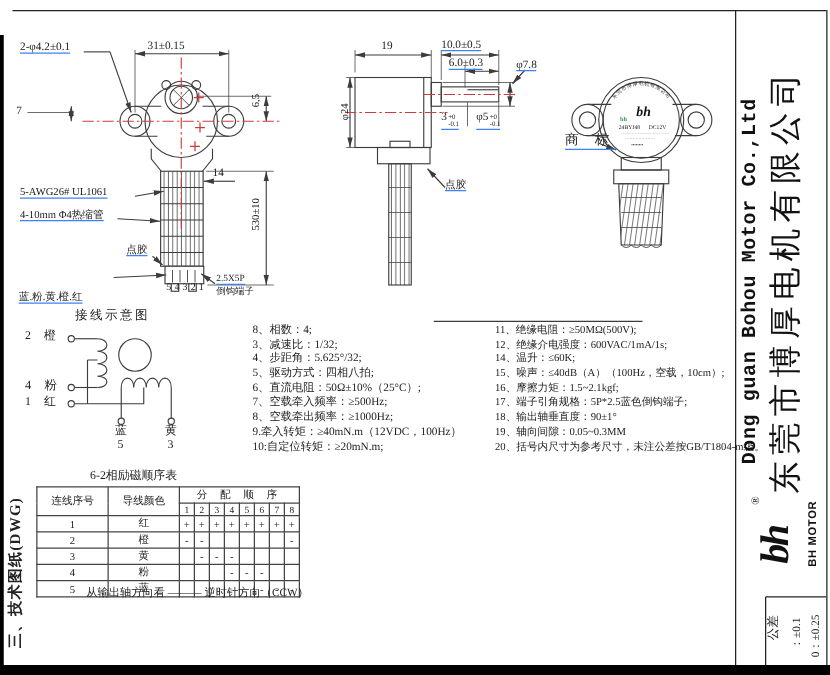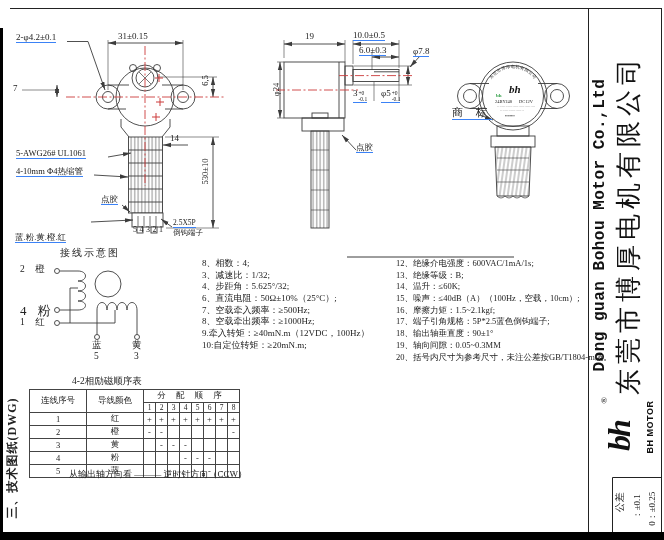--- a/index.html
+++ b/index.html
@@ -217,47 +217,48 @@
   </div>
   <div class="t rot" style="left:263px;top:85px;width:26px;font-size:8.5px;">φ24</div>
   <div class="t ul" style="left:356px;top:143px;font-size:8.5px;">点胶</div>
 
   <div class="t ul" style="left:452px;top:107px;font-size:11px;letter-spacing:5px;">商 标</div>
 
   <div class="t speclist" style="left:202px;top:259px;">
     <div>8、相数：4;</div>
     <div>3、减速比：1/32;</div>
     <div>4、步距角：5.625°/32;</div>
+    <div>5、驱动方式：四相八拍;</div>
     <div>6、直流电阻：50Ω±10%（25°C）;</div>
     <div>7、空载牵入频率：≥500Hz;</div>
     <div>8、空载牵出频率：≥1000Hz;</div>
     <div>9.牵入转矩：≥40mN.m（12VDC，100Hz）</div>
     <div>10:自定位转矩：≥20mN.m;</div>
   </div>
   <div class="t speclist small" style="left:396px;top:259px;">
+    <div>11、绝缘电阻：≥50MΩ(500V);</div>
     <div>12、绝缘介电强度：600VAC/1mA/1s;</div>
-    <div>13、绝缘等级：B;</div>
     <div>14、温升：≤60K;</div>
     <div>15、噪声：≤40dB（A）（100Hz，空载，10cm）;</div>
     <div>16、摩擦力矩：1.5~2.1kgf;</div>
     <div>17、端子引角规格：5P*2.5蓝色倒钩端子;</div>
     <div>18、输出轴垂直度：90±1°</div>
     <div>19、轴向间隙：0.05~0.3MM</div>
     <div>20、括号内尺寸为参考尺寸，未注公差按GB/T1804-m级。</div>
   </div>
 
   <div class="t" style="left:60px;top:248px;font-size:10px;letter-spacing:2px;">接线示意图</div>
   <div class="t" style="left:20px;top:265px;font-size:9.5px;letter-spacing:4px;">2 橙</div>
-  <div class="t" style="left:20px;top:304px;font-size:13px;letter-spacing:4px;">4 粉</div>
+  <div class="t" style="left:20px;top:304px;font-size:10px;letter-spacing:4px;">4 粉</div>
   <div class="t" style="left:20px;top:318px;font-size:9.5px;letter-spacing:4px;">1 红</div>
   <div class="t" style="left:92px;top:341px;font-size:9.5px;">蓝</div>
   <div class="t" style="left:94px;top:352px;font-size:9.5px;">5</div>
   <div class="t" style="left:132px;top:341px;font-size:9.5px;">黄</div>
   <div class="t" style="left:134px;top:352px;font-size:9.5px;">3</div>
-  <div class="t" style="left:72px;top:377px;font-size:9.5px;">4-2相励磁顺序表</div>
+  <div class="t" style="left:72px;top:377px;font-size:9.5px;">6-2相励磁顺序表</div>
 
   <table id="seq-table">
     <colgroup>
       <col style="width:57px">
         <col style="width:57px">
       <col style="width:12px">
         <col style="width:12px">
         <col style="width:12px">
         <col style="width:12px">
       <col style="width:12px">

